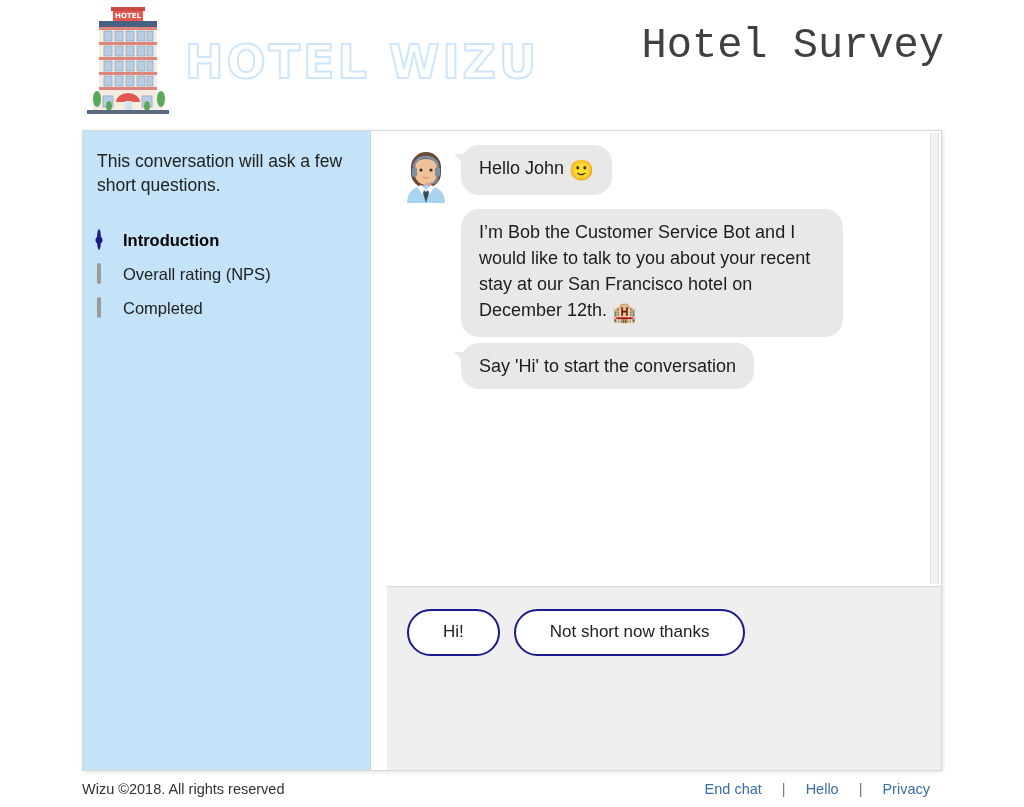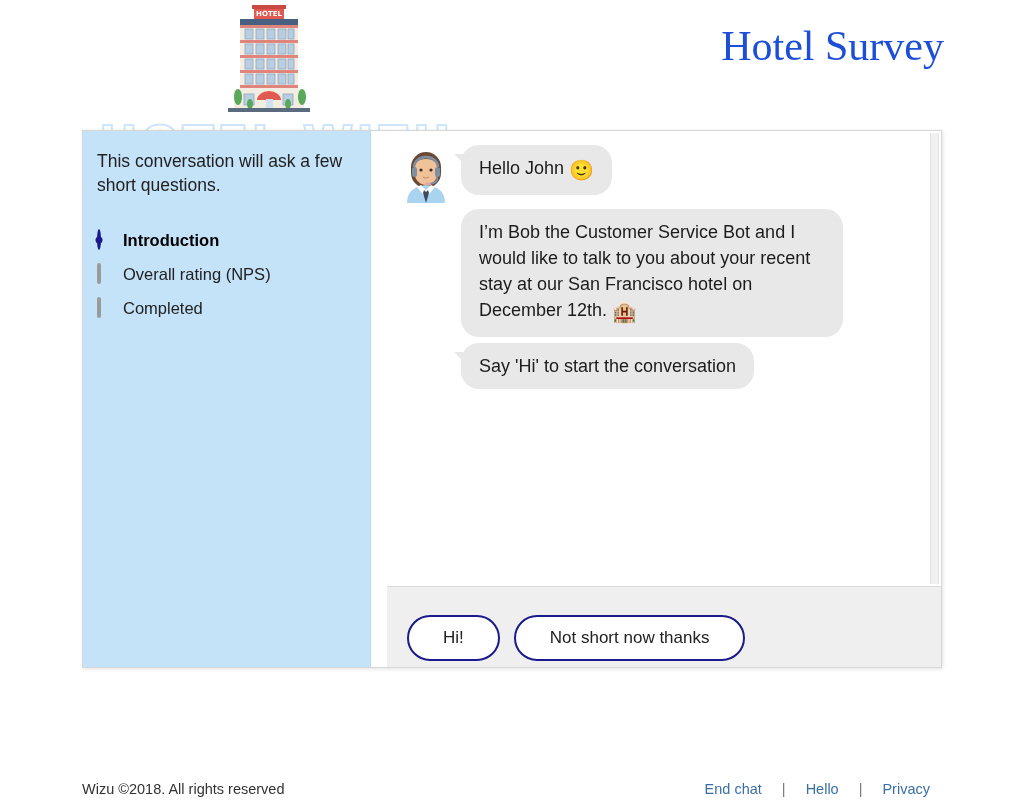--- a/index.html
+++ b/index.html
@@ -17,48 +17,47 @@
     left: 0; top: 0;
     width: 1024px; height: 122px;
     background: #ffffff;
   }
   .logo-wrap {
     position: absolute;
     left: 85px; top: 4px;
     display: flex;
     align-items: center;
     height: 115px;
-    flex-direction: column;
   }
   .hotel-building { width: 86px; height: 112px; display: block; }
   .logo-text {
     margin-left: 14px;
     font-size: 46px;
     font-weight: bold;
     letter-spacing: 3px;
     color: #ffffff;
     -webkit-text-stroke: 2px #cfe6fa;
     text-shadow: 0 0 1px #dbeefb;
     font-family: "DejaVu Sans", sans-serif;
     user-select: none;
   }
   .survey-title {
     position: absolute;
     right: 80px; top: 22px;
     font-size: 42px;
-    color: #1d4ed8;
-    font-family: Liberation Serif, serif;
+    color: #404040;
+    font-family: Liberation Mono, monospace;
     white-space: nowrap;
   }
 
   
   .card {
     position: absolute;
     left: 82px; top: 130px;
-    width: 860px; height: 538px;
+    width: 860px; height: 641px;
     background: #ffffff;
     border: 1px solid #d7d7d7;
     box-shadow: 1px 1px 4px rgba(0,0,0,0.12);
     display: flex;
     overflow: hidden;
   }
 
   
   .sidebar {
     width: 288px;
@@ -176,21 +175,21 @@
   .bubble-lg { max-width: 382px; }
   .emoji { font-size: 20px; vertical-align: -3px; }
 
   
   .reply-panel {
     flex: 1;
     background: #efefef;
     border-top: 1px solid #d9d9d9;
     padding: 22px 0 0 20px;
     display: flex;
-    align-items: center;
+    align-items: flex-start;
     gap: 14px;
   }
   .reply-btn {
     background: #ffffff;
     border: 2px solid #1a1a8c;
     border-radius: 26px;
     padding: 12px 34px;
     font-size: 17px;
     color: #222;
     font-family: "Liberation Sans", sans-serif;

